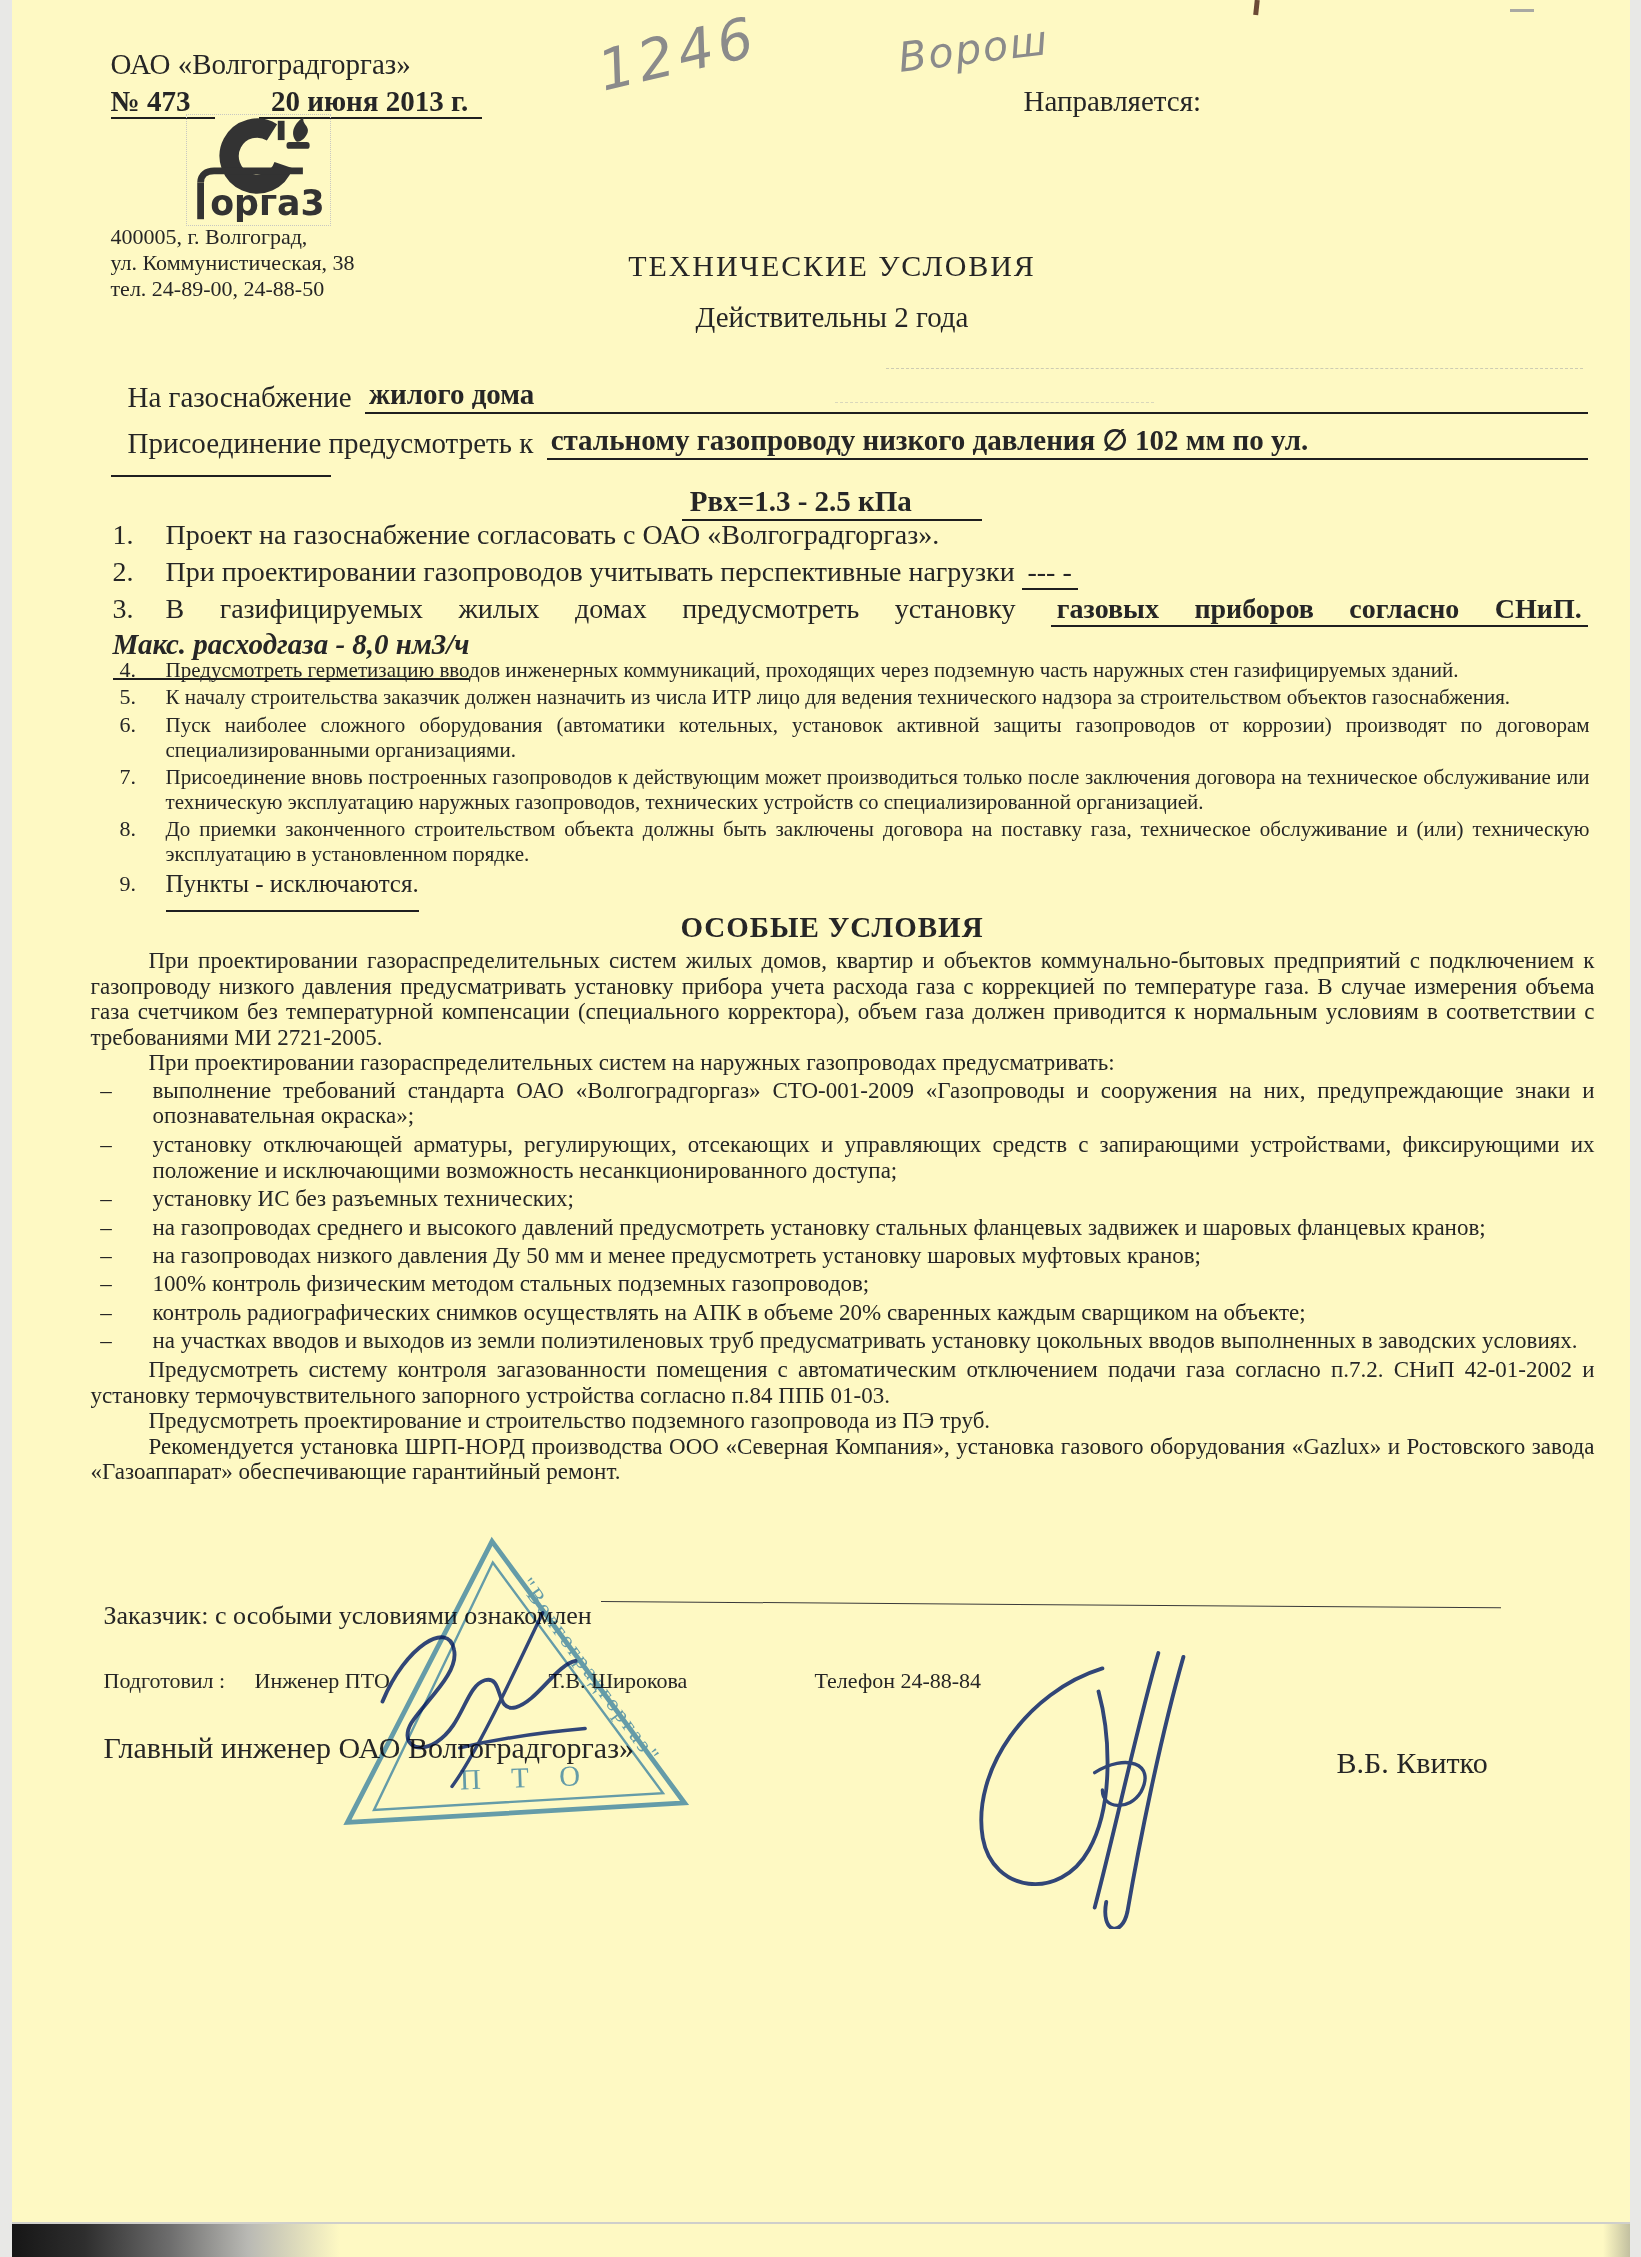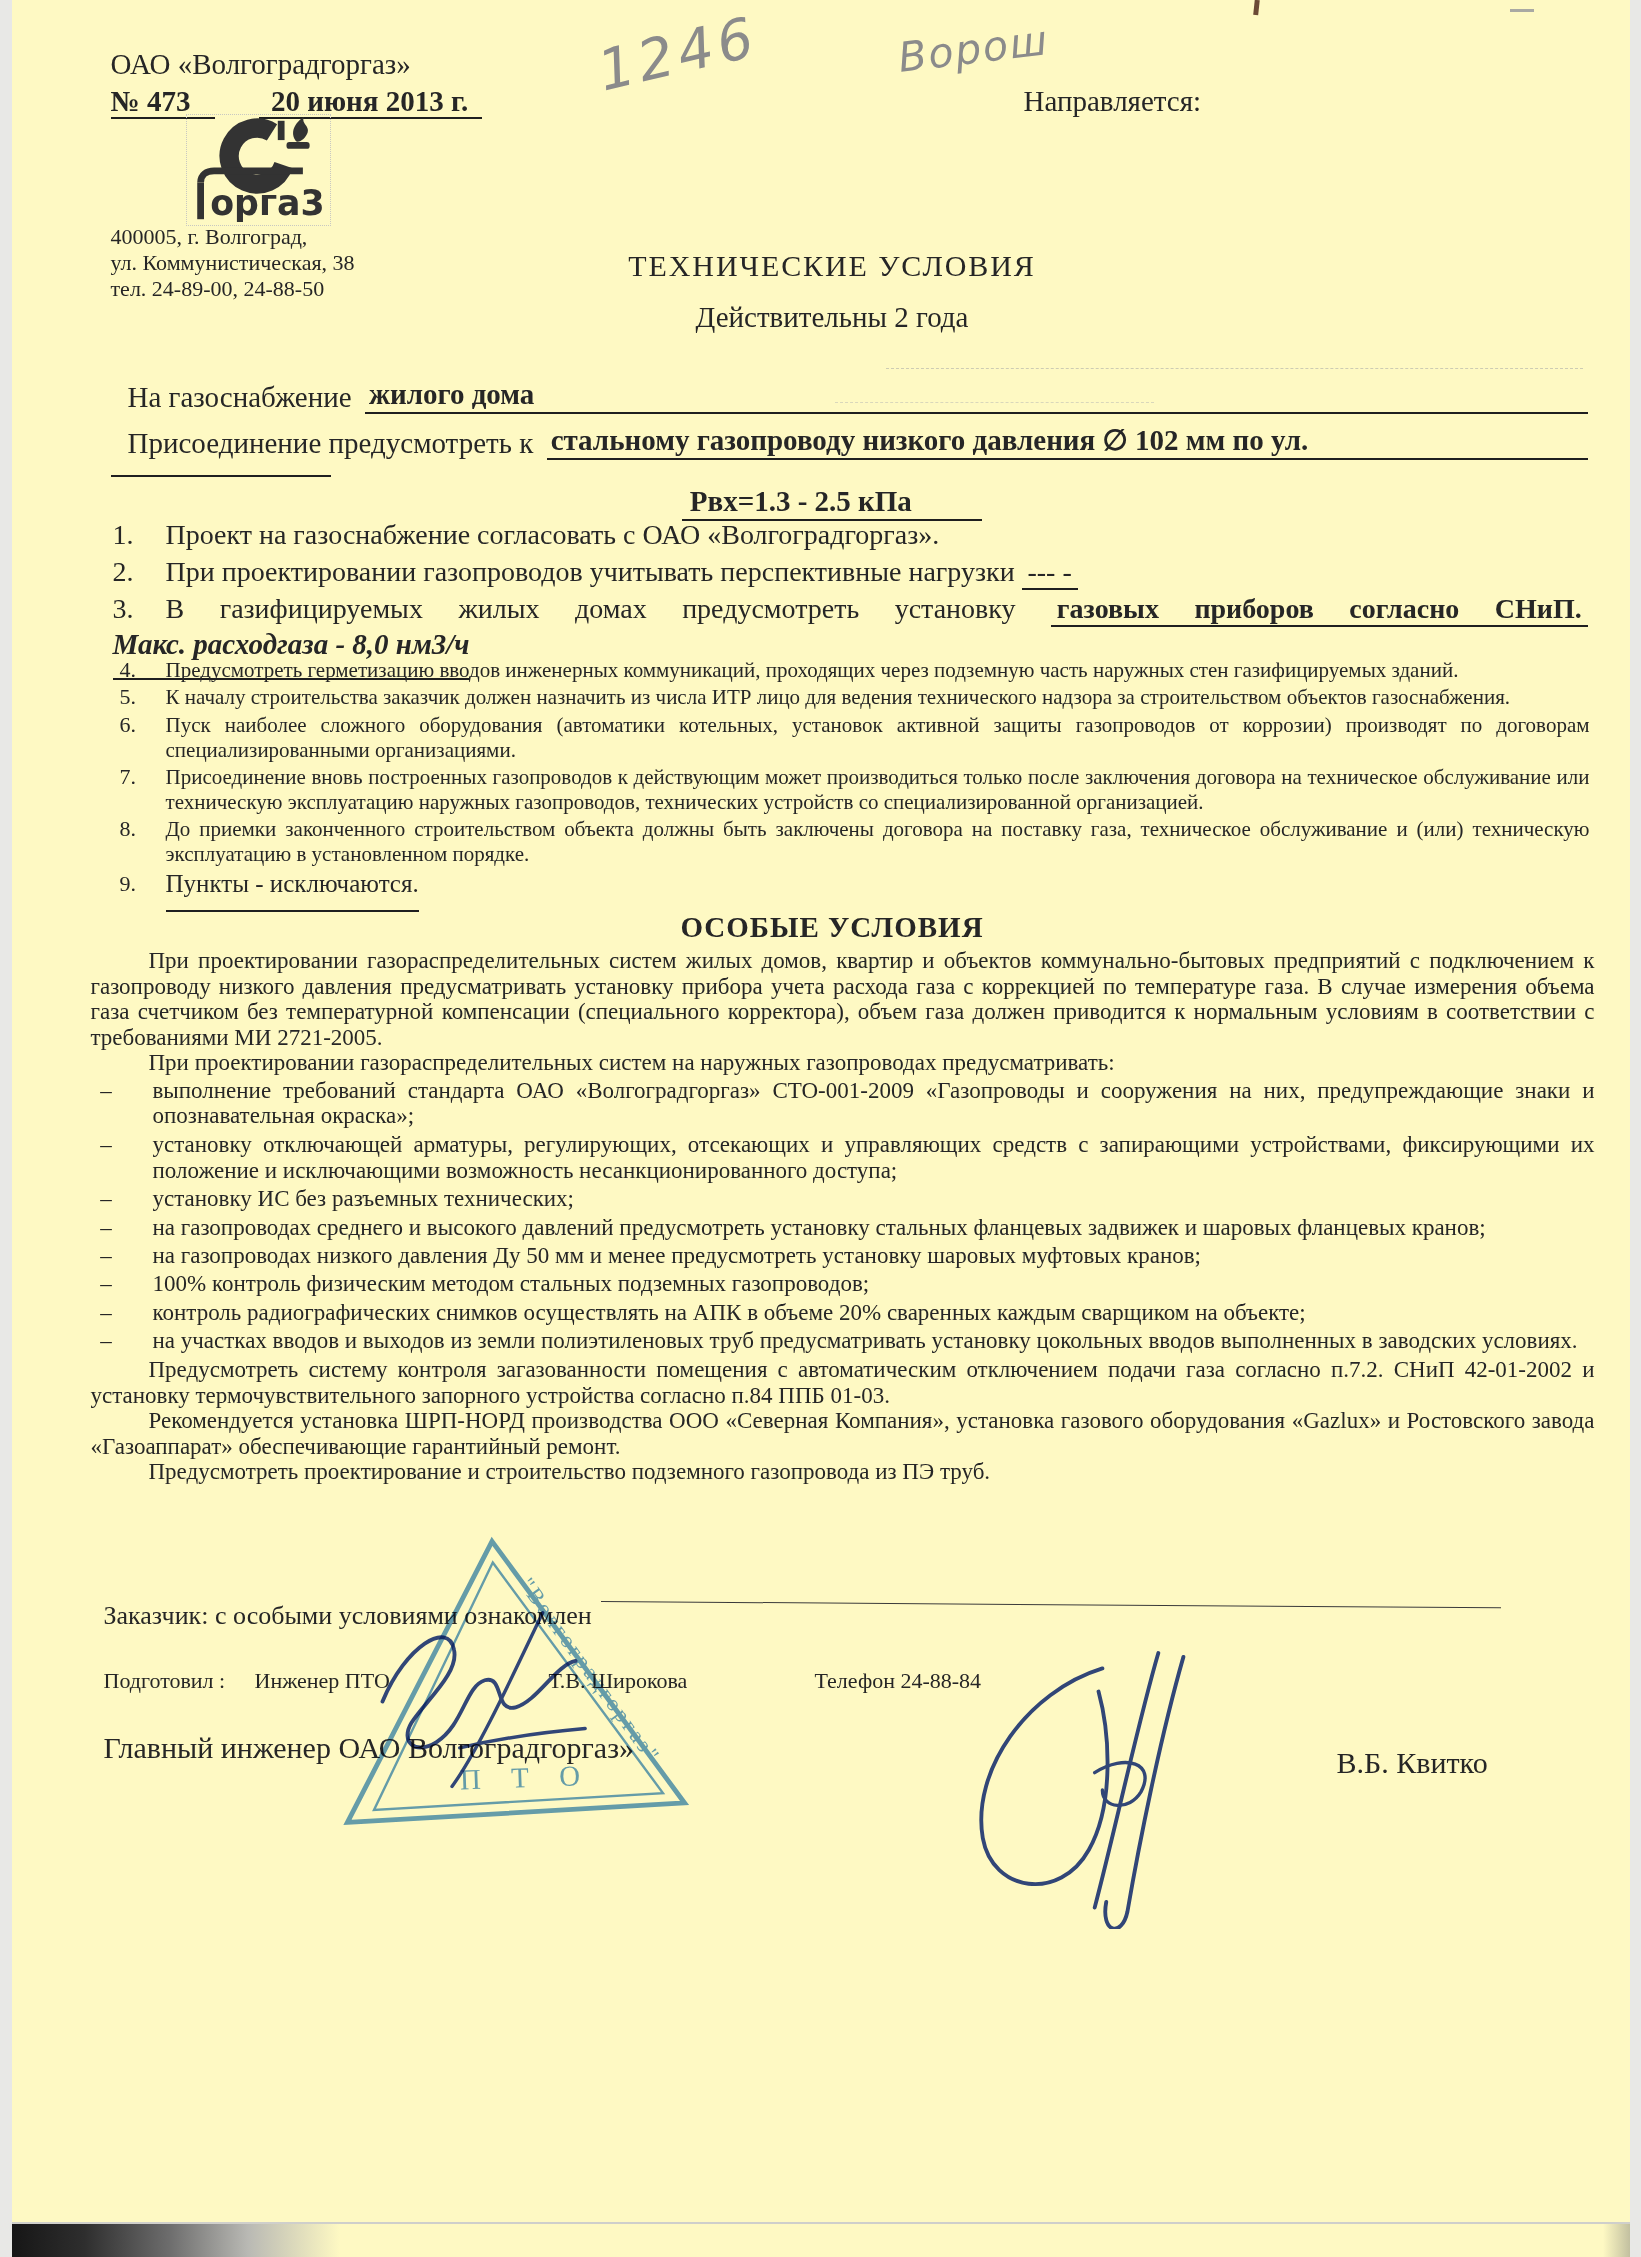--- a/index.html
+++ b/index.html
@@ -220,22 +220,22 @@
       <div class="bullet">
         <span class="dash">–</span>
         <span class="txt">контроль радиографических снимков осуществлять на АПК в объеме 20% сваренных каждым сварщиком на объекте;</span>
       </div>
       <div class="bullet">
         <span class="dash">–</span>
         <span class="txt">на участках вводов и выходов из земли полиэтиленовых труб предусматривать установку цокольных вводов выполненных в заводских условиях.</span>
       </div>
     </div>
     <p>Предусмотреть систему контроля загазованности помещения с автоматическим отключением подачи газа согласно п.7.2. СНиП 42-01-2002 и установку термочувствительного запорного устройства согласно п.84 ППБ 01-03.</p>
+    <p>Предусмотреть проектирование и строительство подземного газопровода из ПЭ труб.</p>
     <p>Рекомендуется установка ШРП-НОРД производства ООО «Северная Компания», установка газового оборудования «Gazlux» и Ростовского завода «Газоаппарат» обеспечивающие гарантийный ремонт.</p>
-    <p>Предусмотреть проектирование и строительство подземного газопровода из ПЭ труб.</p>
   </div>
 
   <div class="abs customer">
     <span class="lbl">Заказчик: с особыми условиями ознакомлен</span>
     <span class="filler"></span>
   </div>
   <div class="abs prepared">
     <span class="plabel">Подготовил :</span>
     <span class="prole">Инженер ПТО</span>
     <span class="pname">Т.В. Широкова</span>

